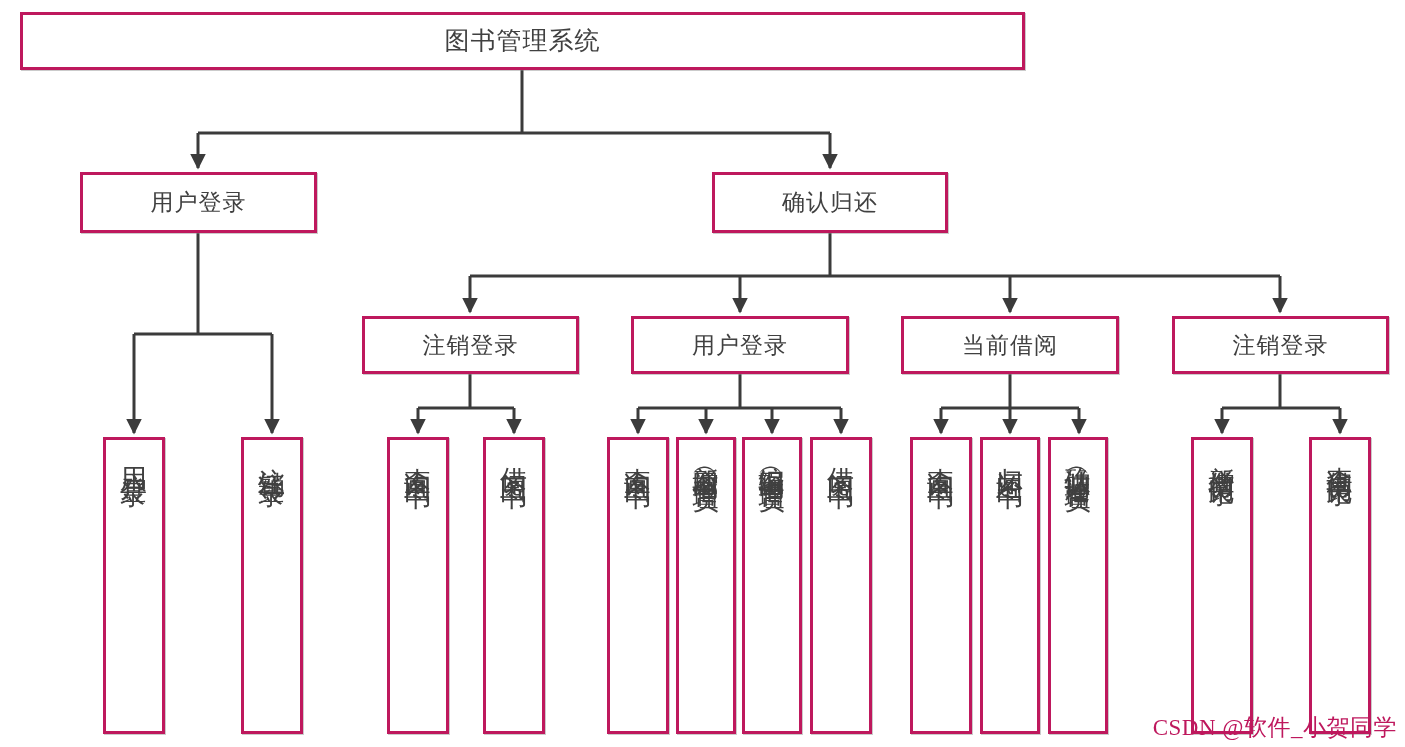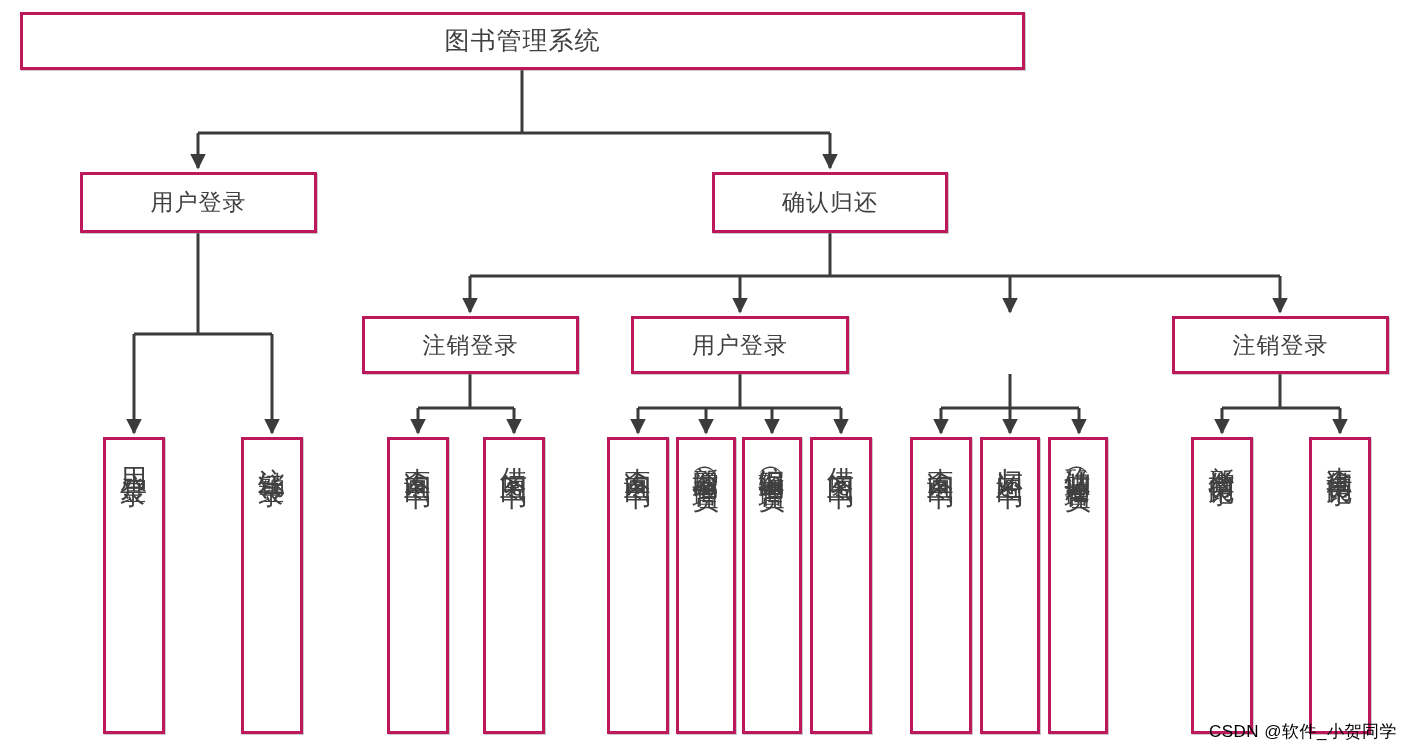--- a/index.html
+++ b/index.html
@@ -51,25 +51,25 @@
     letter-spacing:5px;
     line-height:1;
     white-space:nowrap;
     height:auto;
   }
   .leaf.tall .lbl{font-size:26px;letter-spacing:3px;}
 
   .watermark{
     position:absolute;
     right:8px;bottom:4px;
-    font-size:17px;
-    color:#000000;
+    font-size:23px;
+    color:#be185d;
     white-space:nowrap;
     letter-spacing:.5px;
-    font-family:Liberation Sans, sans-serif;
+    font-family:Liberation Serif, serif;
   }
 </style>
 </head>
 <body>
 
 <div id="canvas">
 
   <svg class="wires" viewBox="0 0 1405 747" xmlns="http://www.w3.org/2000/svg">
     <defs>
       <marker id="arrow" viewBox="0 0 10 10" refX="9" refY="5" markerWidth="5.2" markerHeight="5.2" orient="auto-start-reverse">
@@ -133,20 +133,23 @@
   </div>
 
   <div class="node lvl3" style="left:362px;top:316px;width:217px;height:58px;">
     <span class="lbl">注销登录</span>
   </div>
 
   <div class="node lvl3" style="left:631px;top:316px;width:218px;height:58px;">
     <span class="lbl">用户登录</span>
   </div>
 
+  <div class="node lvl3" style="left:901px;top:316px;width:218px;height:58px;">
+    <span class="lbl">当前借阅</span>
+  </div>
 
   <div class="node lvl3" style="left:1172px;top:316px;width:217px;height:58px;">
     <span class="lbl">注销登录</span>
   </div>
 
   <div class="node leaf" style="left:103px;top:437px;width:62px;height:297px;">
     <span class="lbl">用户登录</span>
   </div>
 
   <div class="node leaf" style="left:241px;top:437px;width:62px;height:297px;">

